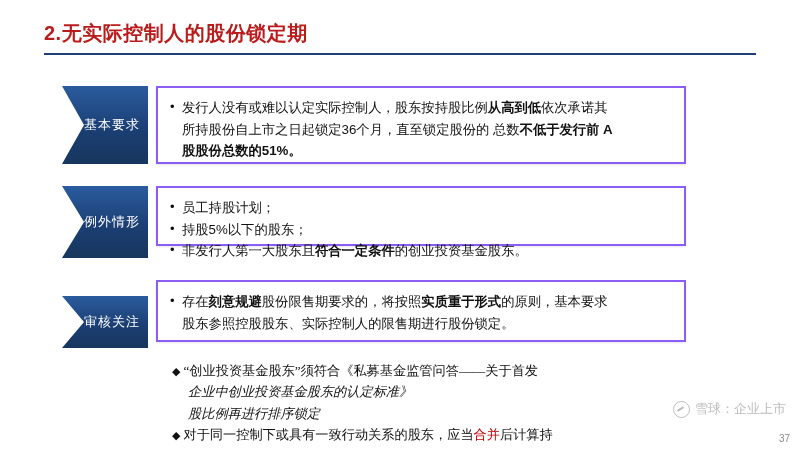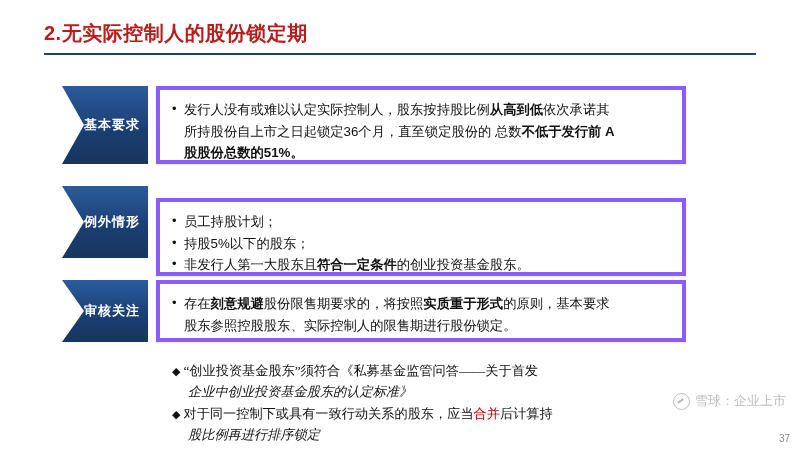--- a/index.html
+++ b/index.html
@@ -51,51 +51,51 @@
   .row1 { left: 62px; top: 86px; }
   .row2 { left: 62px; top: 186px; }
   .row3 { left: 62px; top: 280px; }
 
   
   .chevron {
     position: relative;
     width: 86px;
     color: #ffffff;
     font-size: 13px;
-    font-weight: bold;
+    font-weight: normal;
     letter-spacing: 1px;
     display: flex;
     align-items: center;
     justify-content: center;
     background: linear-gradient(180deg, #2b5c9e 0%, #1b3f74 55%, #17365d 100%);
     -webkit-clip-path: polygon(0 0, 86px 0, 86px 100%, 0 100%, 22px 50%);
     clip-path: polygon(0 0, 86px 0, 86px 100%, 0 100%, 22px 50%);
     padding-left: 14px;
     box-sizing: border-box;
   }
   .chev-h1 { height: 78px; }
   .chev-h2 { height: 72px; }
-  .chev-h3 { height: 62px; }
+  .chev-h3 { height: 52px; margin-top: 16px; }
 
   .chev-label { display: block; }
 
   
   .content-box {
     margin-left: 8px;
-    border: 4px solid #8b5cf6;
+    border: 2px solid #8b5cf6;
     background: #ffffff;
     box-sizing: border-box;
     padding: 9px 12px 9px 12px;
     font-size: 13.3px;
     line-height: 1.62;
     color: #111111;
     box-shadow: 0 1px 2px rgba(0,0,0,0.10);
   }
   .box1 { width: 530px; height: 78px; }
-  .box2 { width: 530px; height: 78px; margin-top: 12px; }
+  .box2 { width: 530px; height: 60px; }
   .box3 { width: 530px; height: 62px; }
 
   .bullet-line {
     position: relative;
     padding-left: 12px;
     white-space: nowrap;
   }
   .bullet-line::before {
     content: "\2022";
     position: absolute;
@@ -129,21 +129,21 @@
     font-size: 11px;
     margin-right: 3px;
   }
   .fn-indent { padding-left: 16px; font-style: italic; }
   .hl-red { color: #c00000; }
 
   
   .watermark {
     position: absolute;
     right: 14px;
-    bottom: 40px;
+    bottom: 32px;
     display: flex;
     align-items: center;
     color: #b9b9b9;
     font-size: 13px;
     font-family: "Liberation Sans", sans-serif;
     opacity: 0.95;
   }
   .wm-logo {
     width: 15px;
     height: 15px;
@@ -208,22 +208,22 @@
     </div>
     <div class="content-box box3">
       <div class="bullet-line"><span>存在</span><span class="bold">刻意规避</span><span>股份限售期要求的，将按照</span><span class="bold">实质重于形式</span><span>的原则，基本要求</span></div>
       <div class="cont-line"><span>股东参照控股股东、实际控制人的限售期进行股份锁定。</span></div>
     </div>
   </div>
 
   <div class="footnotes">
     <div class="fn-line"><span class="fn-mark">◆</span><span>“创业投资基金股东”须符合《私募基金监管问答——关于首发</span></div>
     <div class="fn-line fn-indent"><span>企业中创业投资基金股东的认定标准》</span></div>
+    <div class="fn-line fn-indent"><span>股比例再进行排序锁定</span></div>
     <div class="fn-line"><span class="fn-mark">◆</span><span>对于</span><span>同一控制下或具有一致行动关系</span><span>的股东，应当</span><span class="hl-red">合并</span><span>后计算持</span></div>
-    <div class="fn-line fn-indent"><span>股比例再进行排序锁定</span></div>
   </div>
 
   <div class="watermark">
     <span class="wm-logo"></span>
     <span>雪球：企业上市</span>
   </div>
 
   <div class="page-num">37</div>
 
 </div>

